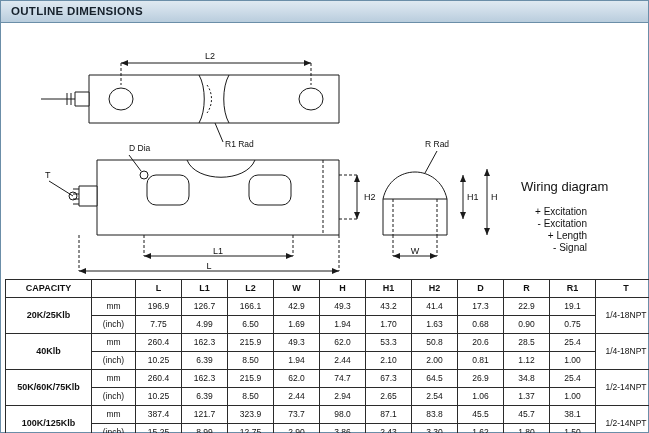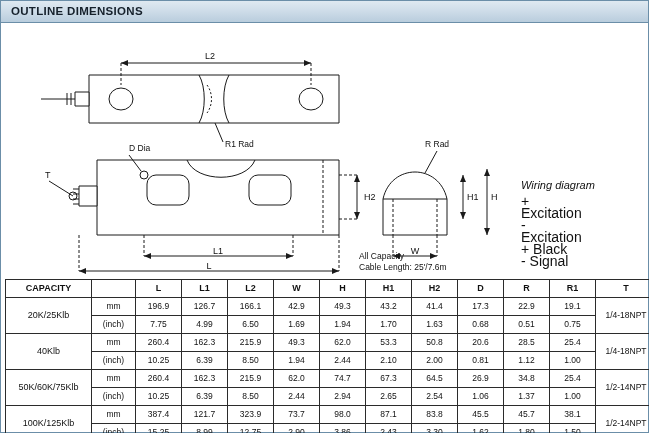--- a/index.html
+++ b/index.html
@@ -53,21 +53,21 @@
     line-height:17px;
     color:#111;
     overflow:hidden;
     white-space:nowrap;
   }
   table.spec th{
     font-weight:bold;
     font-size:9px;
   }
   td.cap{
-    font-weight:normal;
+    font-weight:bold;
     font-size:9px;
   }
   td.unit{
     font-size:8.5px;
   }
   td.npt{
     font-size:8.5px;
   }
   
   col.c-cap{width:86px;}
@@ -176,35 +176,31 @@
         <line x1="392" y1="233" x2="436" y2="233"></line>
         <path d="M392 233 l7 -3 l0 6 z" fill="#1a1a1a" stroke="none"></path>
         <path d="M436 233 l-7 -3 l0 6 z" fill="#1a1a1a" stroke="none"></path>
         <line x1="392" y1="212" x2="392" y2="233" stroke-dasharray="3,2"></line>
         <line x1="436" y1="212" x2="436" y2="233" stroke-dasharray="3,2"></line>
         <text x="414" y="231" font-family="Liberation Sans, sans-serif" font-size="9" fill="#111" text-anchor="middle" stroke="none">W</text>
       </g>
     </svg>
 
     <div style="position:absolute;left:520px;top:156px;width:122px;">
-      <div style="font-size:11px;color:#111;margin-bottom:4px;font-style:italic;">Wiring diagram</div>
-      <div style="display:flex;font-size:14px;line-height:12px;color:#111;">
+      <div style="font-size:13px;color:#111;margin-bottom:12px;">Wiring diagram</div>
+      <div style="display:flex;font-size:10px;line-height:12px;color:#111;text-align:right;">
         <div style="width:66px;">
           <div>+ Excitation</div>
           <div>- Excitation</div>
-          <div>+ Black</div>
+          <div>+ Length</div>
           <div>- Signal</div>
         </div>
       </div>
     </div>
 
-    <div style="position:absolute;left:358px;top:228px;font-size:8.5px;line-height:11px;color:#111;">
-      <div>All Capacity</div>
-      <div>Cable Length: 25'/7.6m</div>
-    </div>
   </div>
 
   <div class="tablewrap">
     <table class="spec">
       <colgroup>
         <col class="c-cap">
           <col class="c-unit">
         <col class="c-num">
           <col class="c-num">
           <col class="c-num">
@@ -254,21 +250,21 @@
         <tr>
           <td class="unit">(inch)</td>
           <td>7.75</td>
           <td>4.99</td>
           <td>6.50</td>
           <td>1.69</td>
           <td>1.94</td>
           <td>1.70</td>
           <td>1.63</td>
           <td>0.68</td>
-          <td>0.51</td>
+          <td>0.90</td>
           <td>0.75</td>
         </tr>
 
         <tr>
           <td class="cap" rowspan="2">40Klb</td>
           <td class="unit">mm</td>
           <td>260.4</td>
           <td>162.3</td>
           <td>215.9</td>
           <td>49.3</td>

